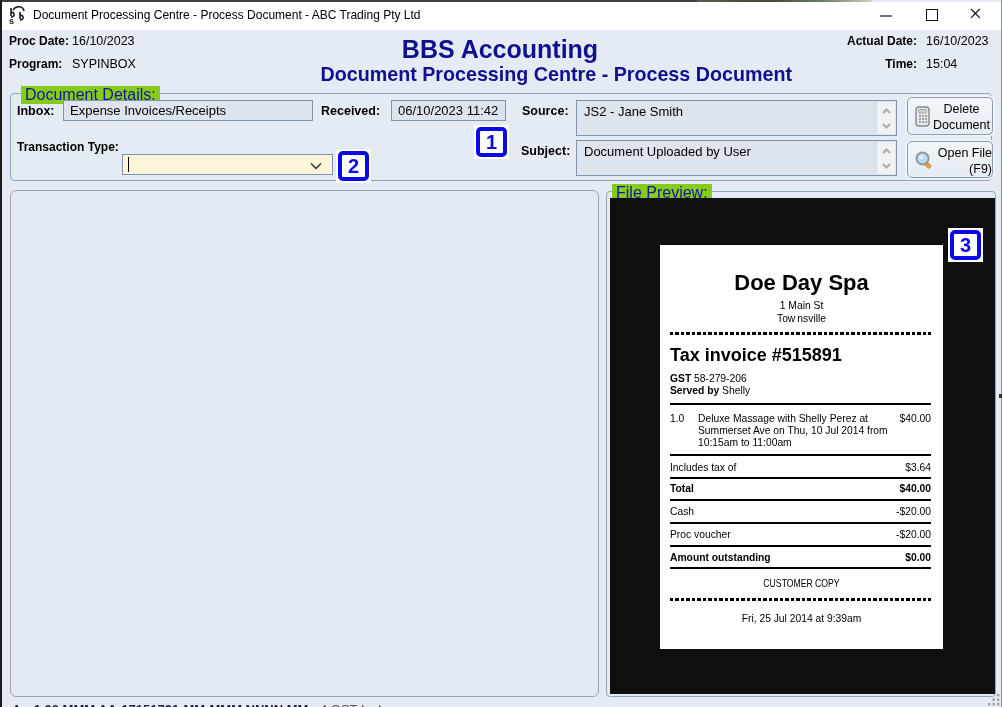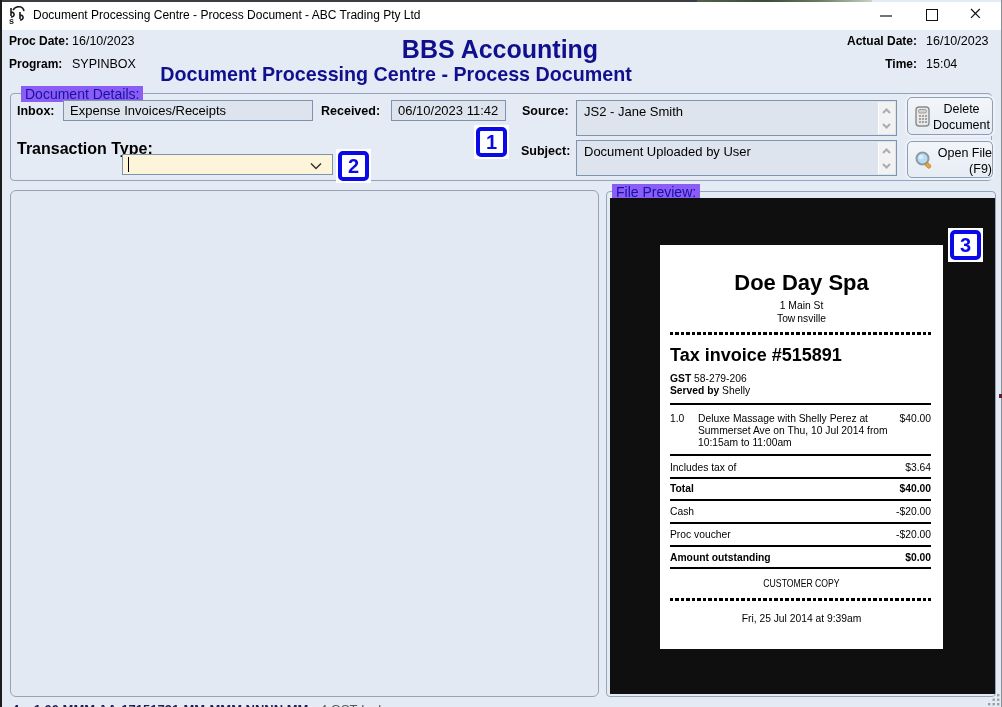--- a/index.html
+++ b/index.html
@@ -20,25 +20,25 @@
   #titletext { left:33px; top:8px; font-size:12px; color:#000; }
   .mindash { left:880px; top:15px; width:12px; height:1.5px; background:#707478; }
   .maxsq { left:926px; top:9px; width:11.5px; height:11.5px; border:1.5px solid #101010; }
   #closex { left:969px; top:7px; width:16px; height:16px; }
 
   
   #header { left:2px; top:30px; width:999px; height:55px; background:#e5ebf4; }
   .hlabel { font-size:12px; font-weight:bold; color:#000; }
   .hval { font-size:12.5px; color:#000; }
   #bbstitle { left:0; top:3px; width:1000px; text-align:center; font-size:25px; font-weight:bold; color:#10108f; }
-  #bbssub { left:0; top:29px; width:792px; text-align:center; font-size:19.7px; font-weight:bold; color:#10108f; }
+  #bbssub { left:0; top:29px; width:792px; text-align:right; font-size:19.7px; font-weight:bold; color:#10108f; }
 
   
   .group { border:1px solid #93a5bd; border-radius:4px; }
-  .legend { position:absolute; top:-8px; background:#8b5cf6; padding:0 4px; font-size:14px; color:#1414a0; }
+  .legend { position:absolute; top:-8px; background:#84cc16; padding:0 4px; font-size:16px; color:#1414a0; }
 
   
   .field { background:#dee4ee; border:1px solid #7e94ae; font-size:13px; color:#000; }
 
   
   .mwrap { background:#fff; padding:2px; }
   .marker { border:4.5px solid #0a0ae8; border-radius:5px; background:#fff;
             color:#0a0ae8; font-weight:bold; font-size:20px; text-align:center; }
 
   
@@ -110,21 +110,21 @@
 </div>
 <div class="abs hlabel" style="left:521px; top:144px; font-size:12.5px;">Subject:</div>
 <div class="abs field" style="left:576px; top:140px; width:321px; height:36px; padding:3px 0 0 7px;">Document Uploaded by User
   <div class="abs" style="right:1px; top:1px; width:17px; height:32px; background:#f2f2f3; border-left:1.5px solid #fff;"></div>
   <svg class="abs" style="right:4px; top:4px;" width="11" height="26" viewBox="0 0 11 26">
     <path d="M2,8 L5.5,4.5 L9,8" fill="none" stroke="#a9adb3" stroke-width="2"></path>
     <path d="M2,19 L5.5,22.5 L9,19" fill="none" stroke="#a9adb3" stroke-width="2"></path>
   </svg>
 </div>
 
-<div class="abs hlabel" style="left:17px; top:140px; font-size:16px;">Transaction Type:</div>
+<div class="abs hlabel" style="left:17px; top:140px; font-size:12px;">Transaction Type:</div>
 <div class="abs" style="left:122px; top:154px; width:211px; height:21px; background:#fdf5da; border:1px solid #7e94ae;">
   <div class="abs" style="left:5px; top:2px; width:1px; height:15px; background:#000;"></div>
   <svg class="abs" style="right:10px; top:7px;" width="12" height="8" viewBox="0 0 12 8">
     <path d="M1,1.5 L6,6.5 L11,1.5" fill="none" stroke="#333" stroke-width="1.5"></path>
   </svg>
 </div>
 
 <div class="abs mwrap" style="left:474px; top:125px;">
     <div class="marker" style="width:31px; height:30px; line-height:22px;">1</div>
   </div>

